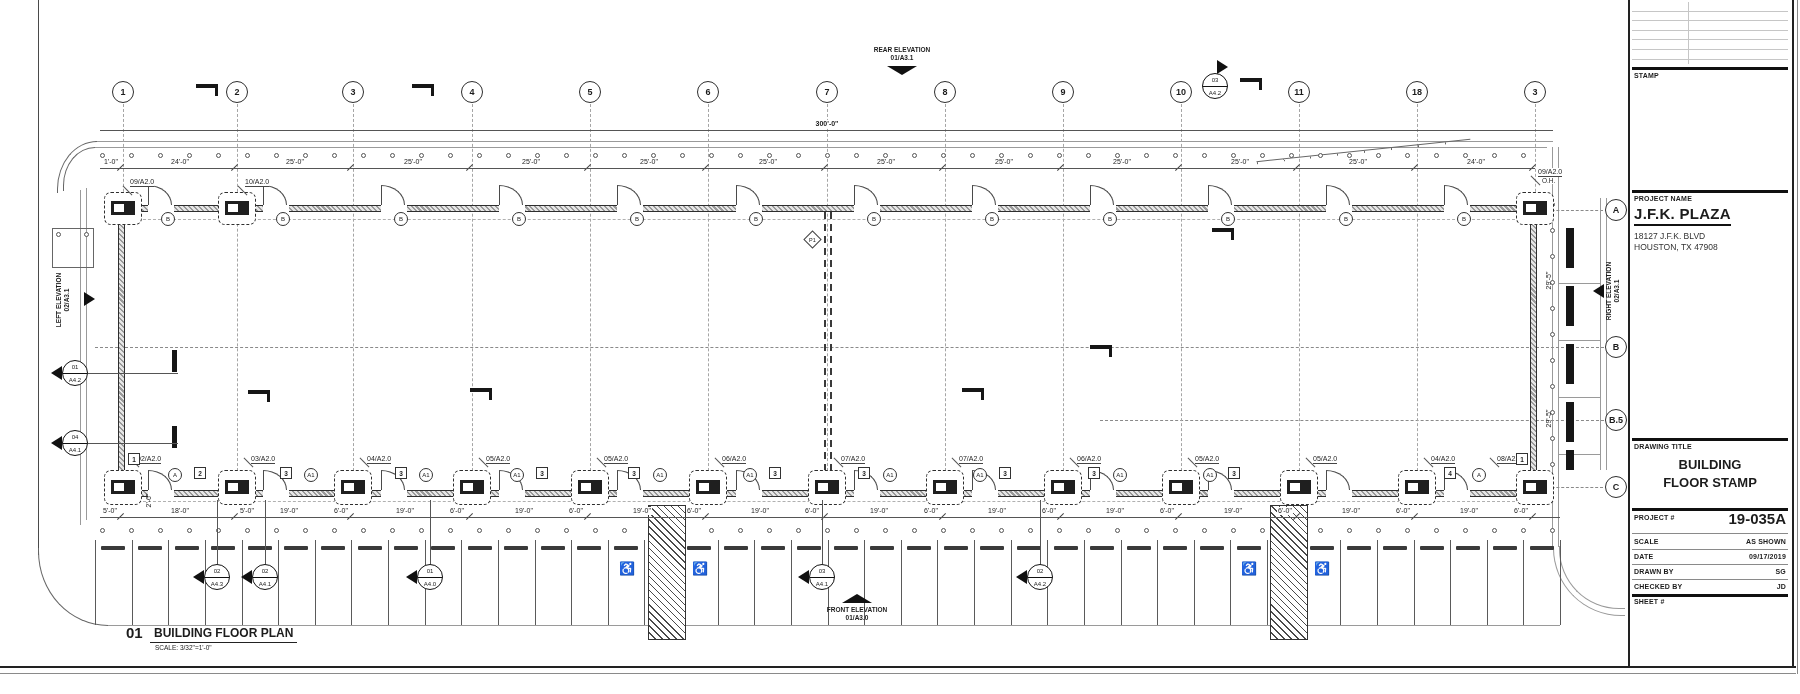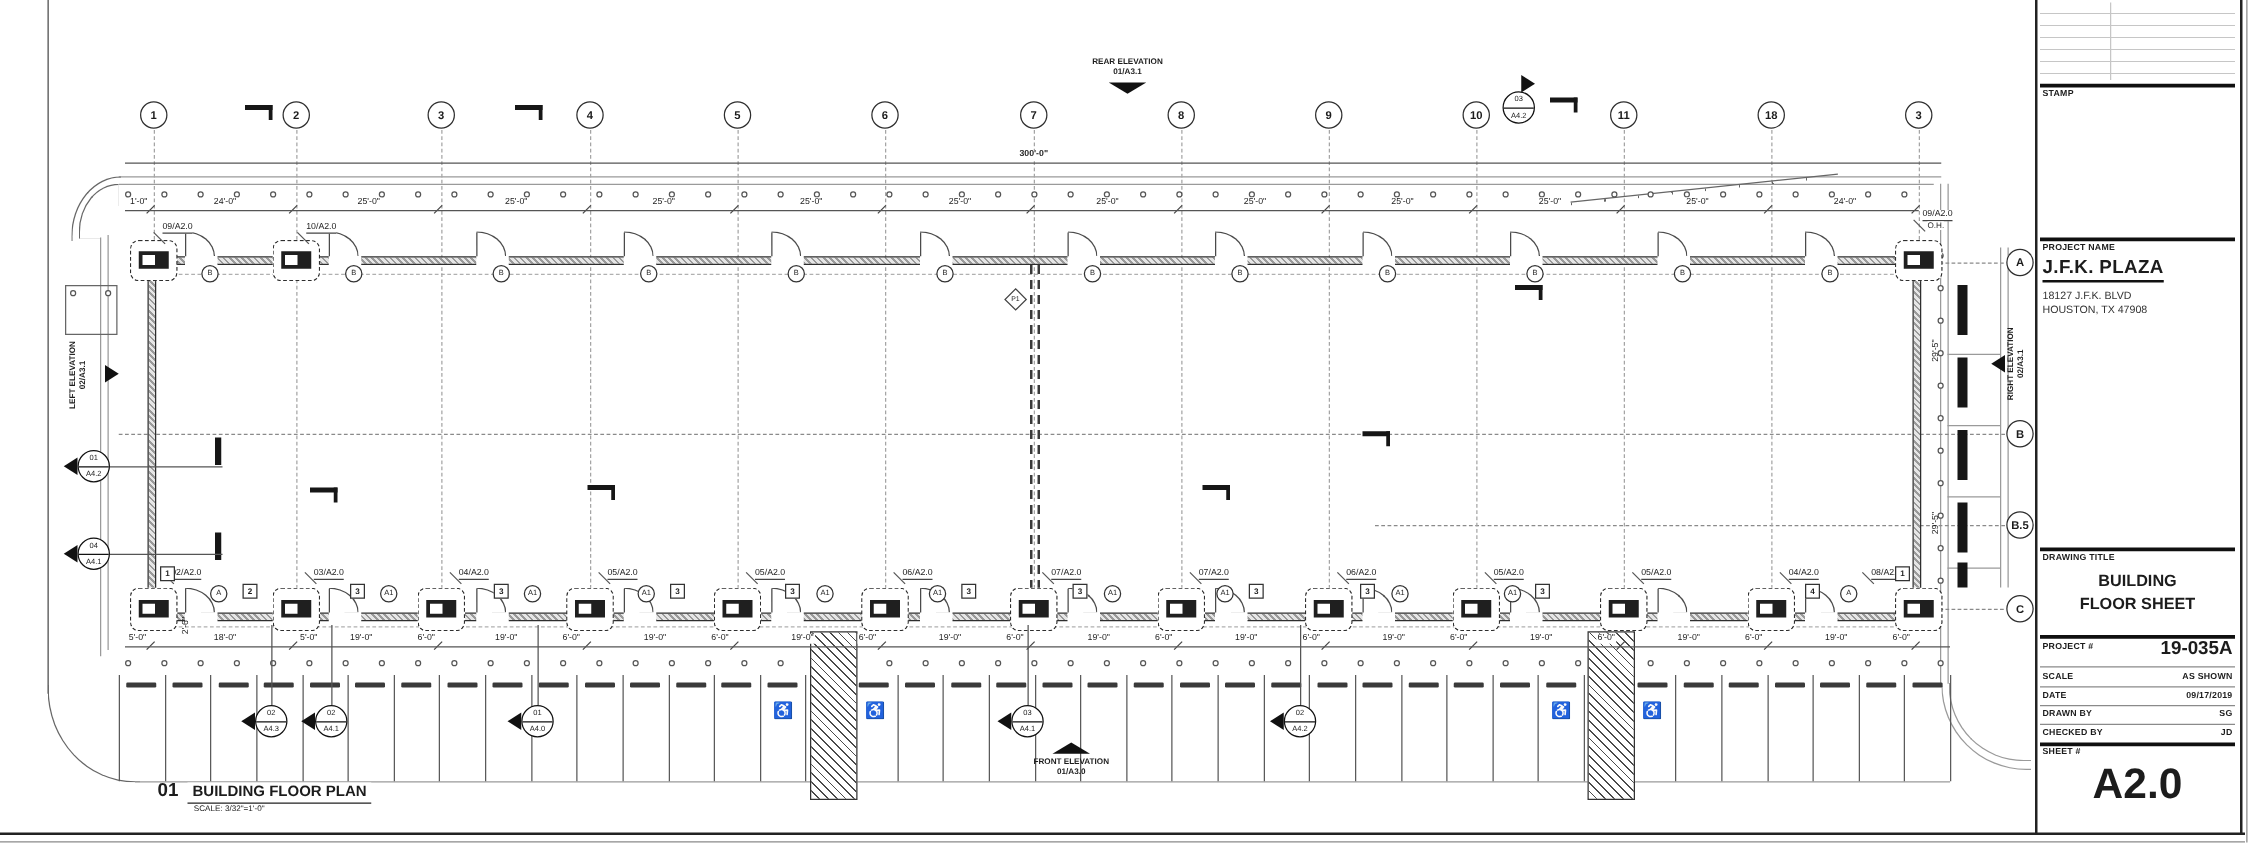--- a/index.html
+++ b/index.html
@@ -660,36 +660,35 @@
 
     <div class="abs tbar" style="left:0;top:190px;width:156px"></div>
     <div class="abs tbl" style="left:2px;top:195px">PROJECT NAME</div>
     <div class="abs" style="left:2px;top:205px;font-size:15px;font-weight:800;border-bottom:2px solid #111;padding-bottom:2px;letter-spacing:.3px">J.F.K. PLAZA</div>
     <div class="abs" style="left:2px;top:231px;font-size:8.5px;color:#333">18127 J.F.K. BLVD</div>
     <div class="abs" style="left:2px;top:242px;font-size:8.5px;color:#333">HOUSTON, TX 47908</div>
 
     <div class="abs tbar" style="left:0;top:438px;width:156px"></div>
     <div class="abs tbl" style="left:2px;top:443px">DRAWING TITLE</div>
     <div class="abs" style="left:0;top:457px;width:156px;text-align:center;font-size:13px;font-weight:600">BUILDING</div>
-    <div class="abs" style="left:0;top:475px;width:156px;text-align:center;font-size:13px;font-weight:600">FLOOR SHEET</div>
+    <div class="abs" style="left:0;top:475px;width:156px;text-align:center;font-size:13px;font-weight:600">FLOOR STAMP</div>
 
     <div class="abs tbar" style="left:0;top:508px;width:156px"></div>
     <div class="abs tbl" style="left:2px;top:514px">PROJECT #</div>
     <div class="abs" style="left:0;top:510px;width:154px;text-align:right;font-size:15px;font-weight:800">19-035A</div>
     <div class="abs thin" style="left:0;top:533px;width:156px"></div>
 
     <div class="abs tbl" style="left:2px;top:538px">SCALE</div>
     <div class="abs tbl" style="left:0;top:538px;width:154px;text-align:right">AS SHOWN</div>
     <div class="abs thin" style="left:0;top:549px;width:156px"></div>
     <div class="abs tbl" style="left:2px;top:553px">DATE</div>
     <div class="abs tbl" style="left:0;top:553px;width:154px;text-align:right">09/17/2019</div>
     <div class="abs thin" style="left:0;top:564px;width:156px"></div>
     <div class="abs tbl" style="left:2px;top:568px">DRAWN BY</div>
     <div class="abs tbl" style="left:0;top:568px;width:154px;text-align:right">SG</div>
     <div class="abs thin" style="left:0;top:579px;width:156px"></div>
     <div class="abs tbl" style="left:2px;top:583px">CHECKED BY</div>
     <div class="abs tbl" style="left:0;top:583px;width:154px;text-align:right">JD</div>
 
     <div class="abs tbar" style="left:0;top:594px;width:156px"></div>
     <div class="abs tbl" style="left:2px;top:598px">SHEET #</div>
-    <div class="abs" style="left:0;top:608px;width:156px;text-align:center;font-size:34px;font-weight:800">A2.0</div>
   </div>
 </div>
 
 </body></html>

